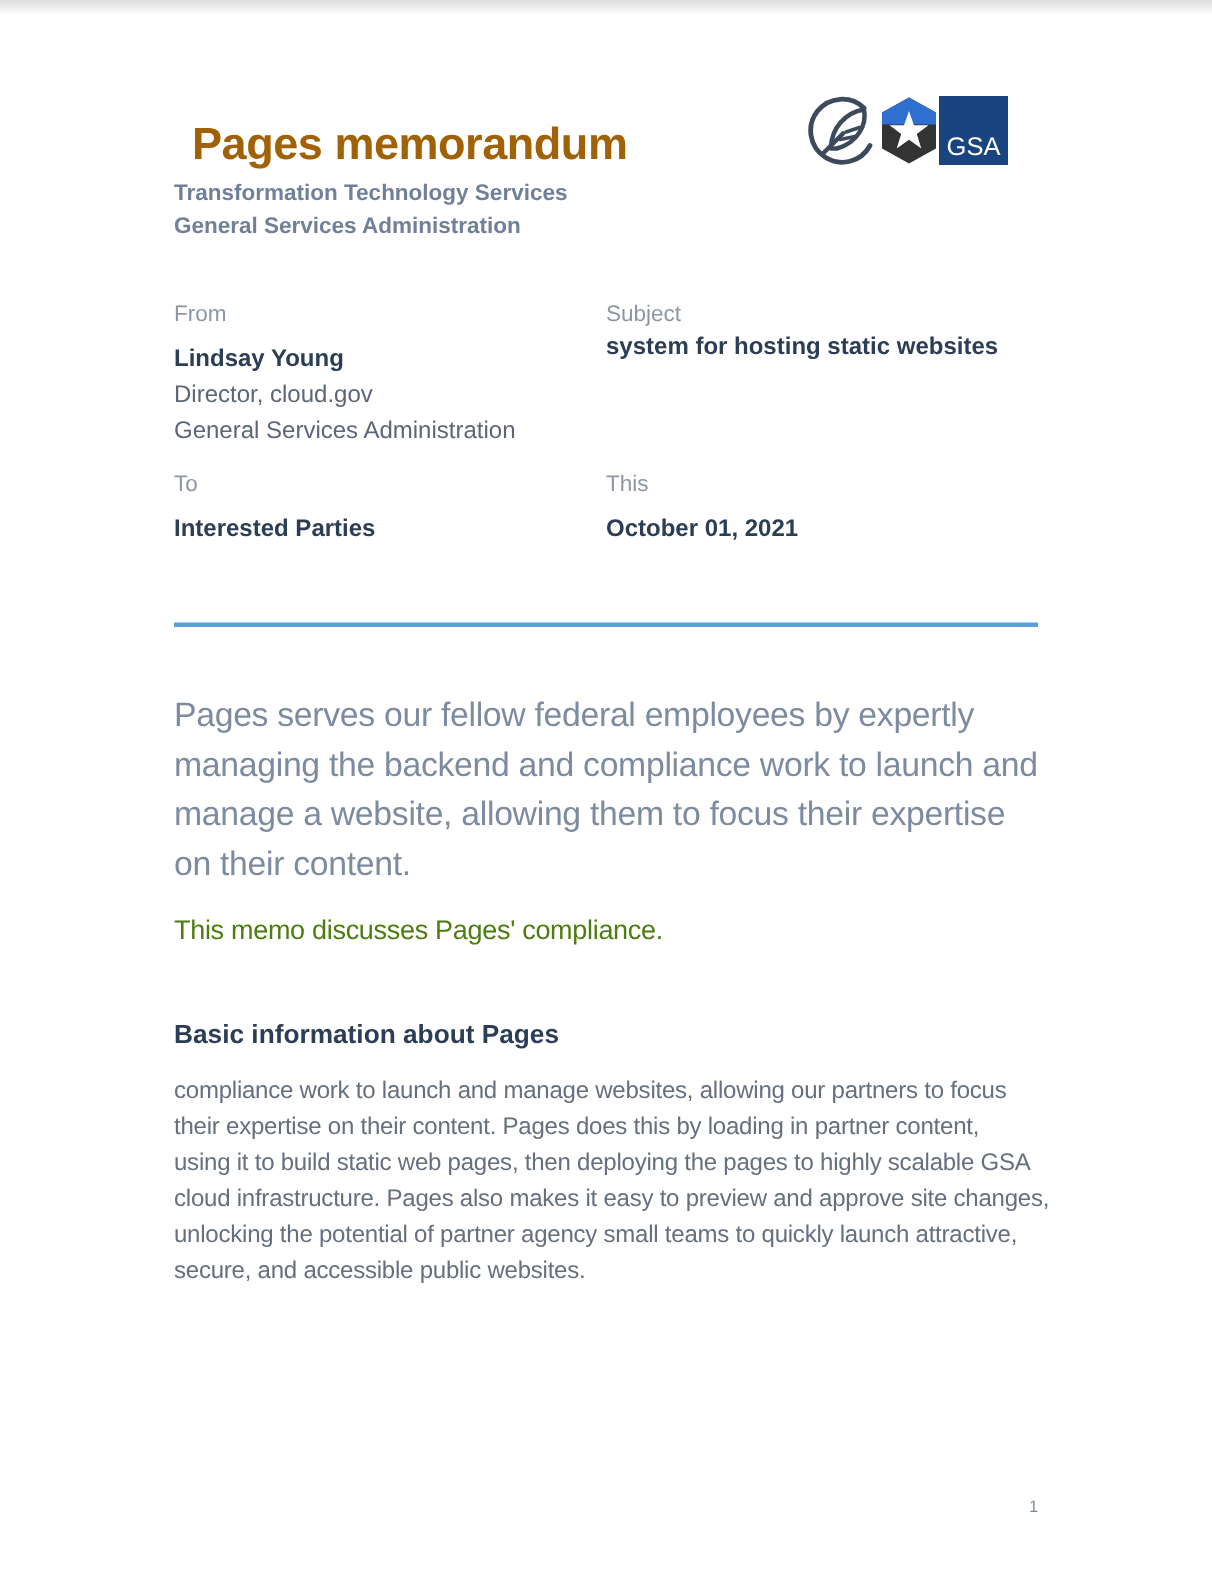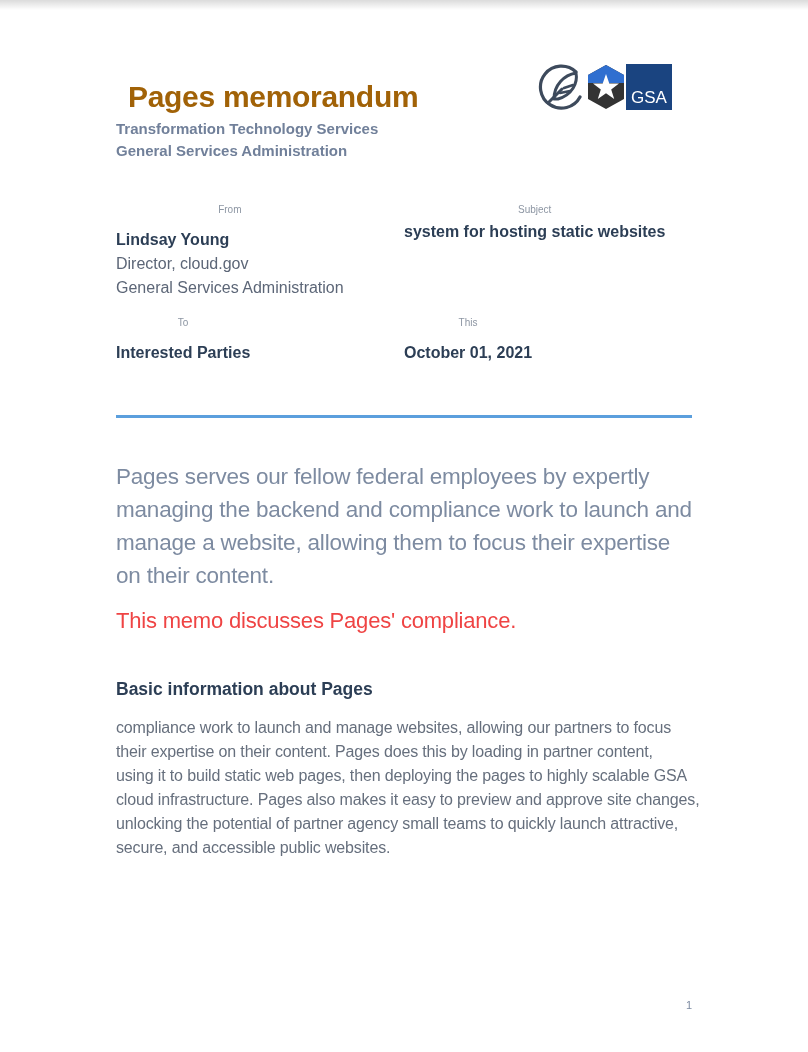--- a/index.html
+++ b/index.html
@@ -15,30 +15,30 @@
     .title {
       position: absolute; left: 0; top: 68px; margin: 12px;
       font-size: 30px; font-weight: bold; color: #a16207; letter-spacing: -0.3px;
       white-space: nowrap;
     }
     .org { position: absolute; left: 0; top: 118px; font-size: 15px; font-weight: bold; color: #71809a; line-height: 22px; }
     .logos { position: absolute; left: 420px; top: 63px; height: 48px; display: flex; align-items: center; gap: 0; }
     .logo { display: block; }
     .meta { position: absolute; top: 200px; left: 0; width: 576px; }
     .meta-cell { position: absolute; }
-    .meta-label { font-size: 10px; color: #8d96a3; line-height: 20px; text-align: center; }
+    .meta-label { font-size: 15px; color: #8d96a3; line-height: 20px; }
     .meta-value-bold { font-size: 16px; font-weight: bold; color: #2c3e55; line-height: 24px; margin-top: 8px; }
     .meta-value { font-size: 16px; color: #5c6677; line-height: 24px; }
     .divider { position: absolute; left: 0; top: 415px; width: 576px; height: 3px; background: #5b9fdd; }
     .lead {
       position: absolute; left: 0; top: 460px; width: 580px;
       font-size: 22.5px; color: #7d8ba1; line-height: 33px; margin: 0;
       letter-spacing: -0.2px;
     }
-    .lead2 { position: absolute; left: 0; top: 604px; font-size: 22px; color: #ef4444; line-height: 33px; margin: 0; letter-spacing: -0.2px; }
+    .lead2 { position: absolute; left: 0; top: 604px; font-size: 18px; color: #4d7c0f; line-height: 33px; margin: 0; letter-spacing: -0.2px; }
     .h2 { position: absolute; left: 0; top: 679px; font-size: 17.5px; font-weight: bold; color: #2c3e55; margin: 0; text-align: center; }
     .body-text {
       position: absolute; left: 0; top: 716px; width: 580px;
       font-size: 16px; color: #666f7d; line-height: 24px; margin: 0; letter-spacing: -0.15px;
     }
     .body-text span { display: block; white-space: nowrap; }
     .lead span { display: block; white-space: nowrap; }
     .page-num { position: absolute; left: 686px; top: 999px; font-size: 11px; color: #7d8ba1; }
   </style>
 </head>

